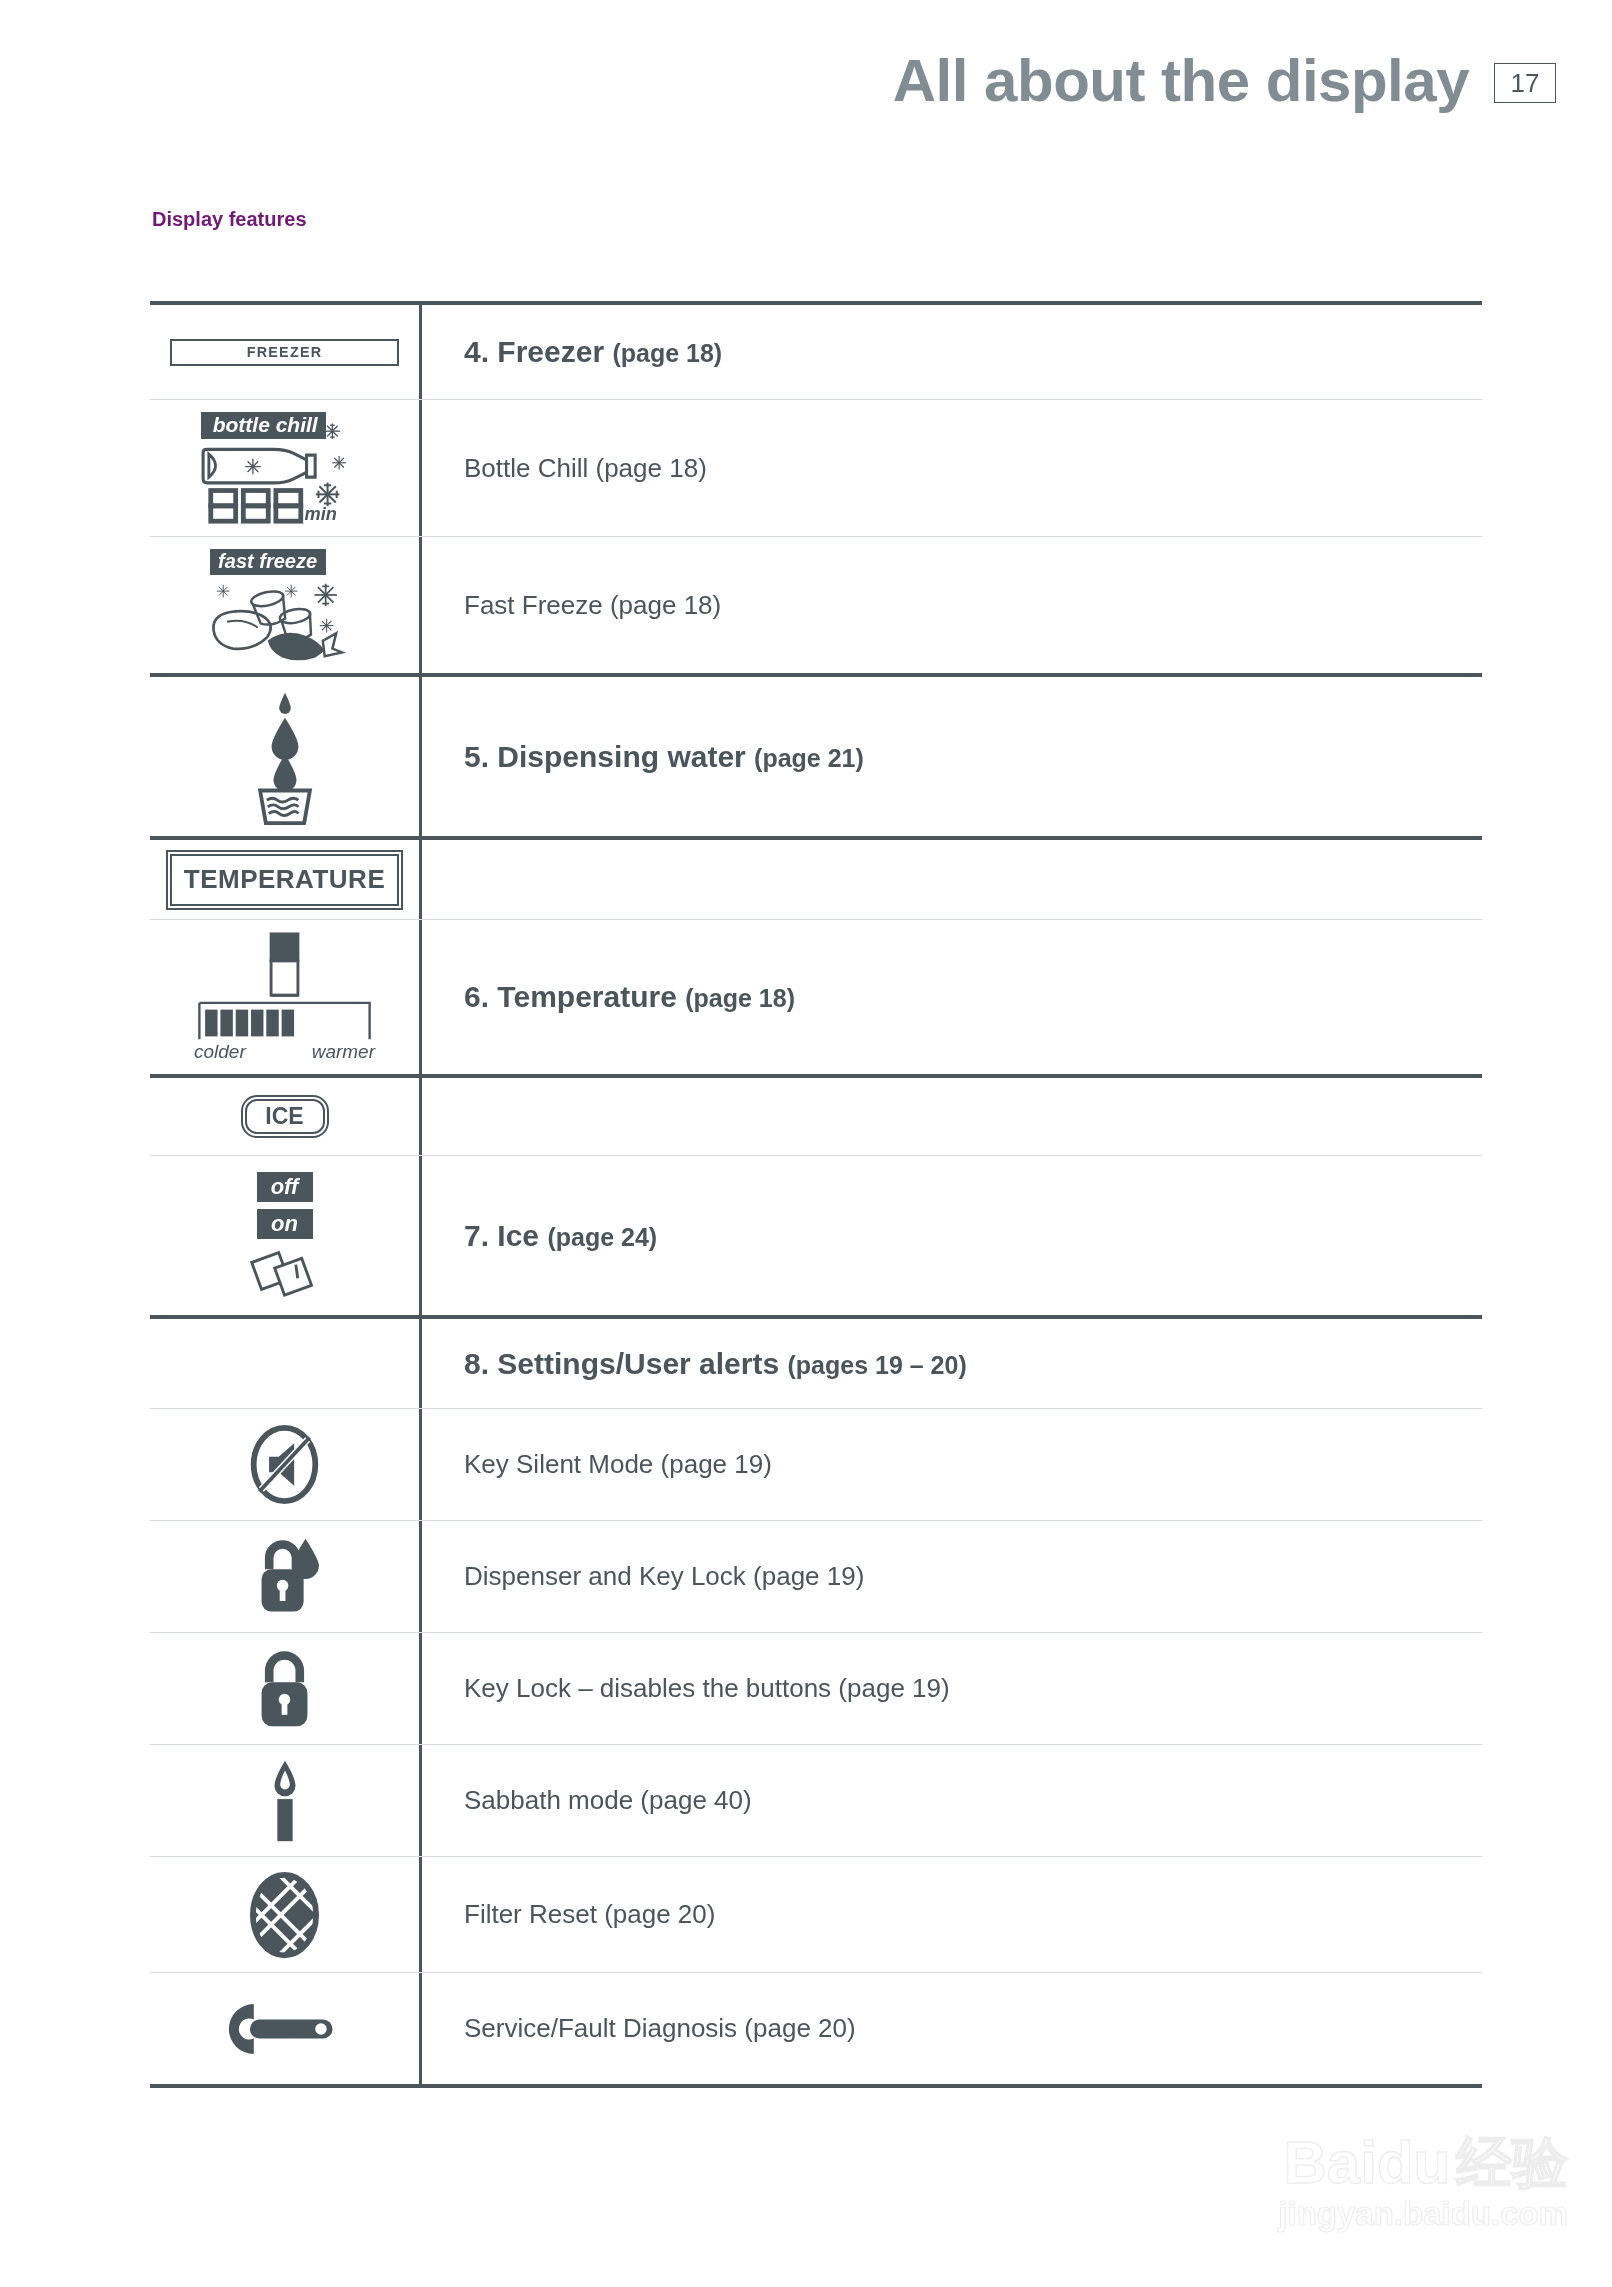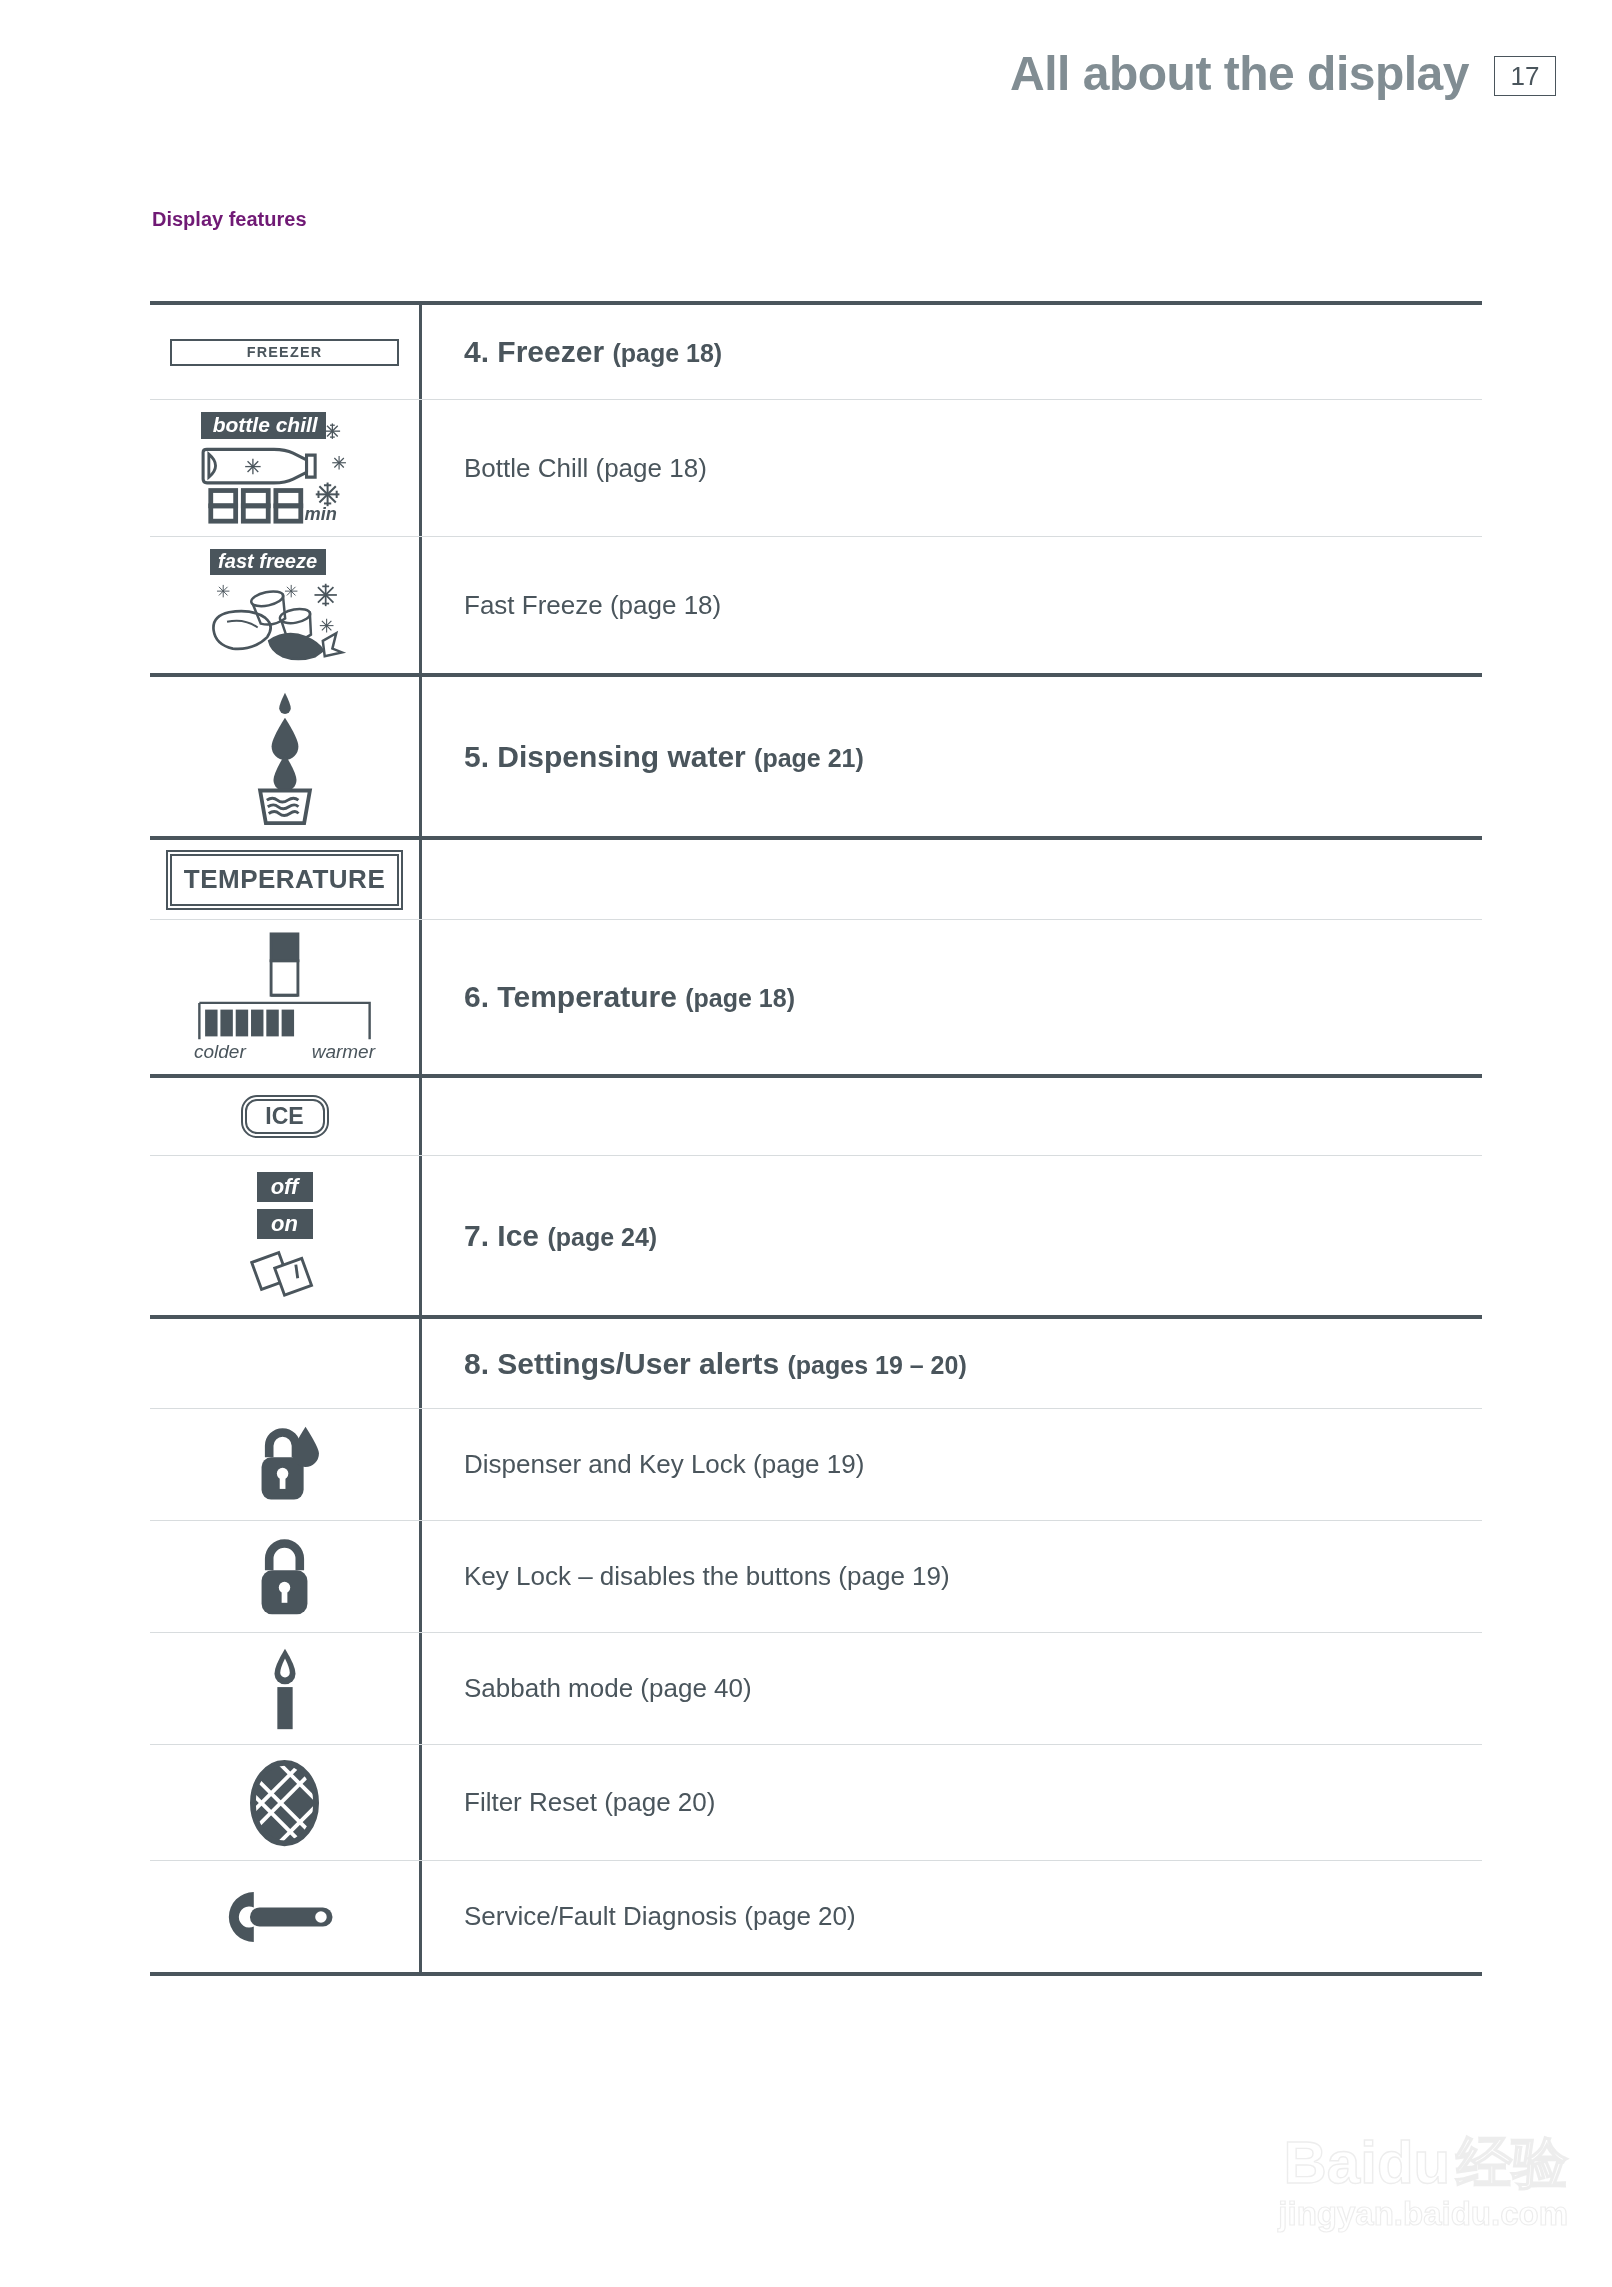--- a/index.html
+++ b/index.html
@@ -24,21 +24,21 @@
   
   .page-header {
     position: absolute;
     top: 46px;
     right: 56px;
     display: flex;
     align-items: center;
     gap: 25px;
   }
   .header-title {
-    font-size: 48px;
+    font-size: 60px;
     font-weight: bold;
     color: #818d93;
     letter-spacing: -0.5px;
     white-space: nowrap;
   }
   .page-number-box {
     border: 1.9px solid #4a555c;
     width: 60px;
     height: 38px;
     display: flex;
@@ -515,20 +515,33 @@
       <div class="trow h-settings">
         <div class="icon-cell"></div>
         <div class="label-cell">
           <div class="major">
             <span>8. Settings/User alerts</span>
             <span class="pg">(pages 19 – 20)</span>
           </div>
         </div>
       </div>
 
+      <div class="trow h-item">
+        <div class="icon-cell">
+          <svg width="81" height="81" viewBox="0 0 84 84">
+            <ellipse cx="42" cy="42" rx="32" ry="38" fill="none" stroke="#4a555c" stroke-width="6"></ellipse>
+            <path d="M26 34 L36 34 L52 20 L52 64 L36 50 L26 50 Z" fill="#4a555c"></path>
+            <line x1="18" y1="68" x2="66" y2="16" stroke="#ffffff" stroke-width="7"></line>
+            <line x1="16" y1="70" x2="68" y2="14" stroke="#4a555c" stroke-width="4"></line>
+          </svg>
+        </div>
+        <div class="label-cell">
+          <div class="minor">Key Silent Mode (page 19)</div>
+        </div>
+      </div>
 
       <div class="trow h-item">
         <div class="icon-cell">
           <svg width="81" height="88" viewBox="0 0 84 92">
             <path d="M26 38 L26 26 A14 14 0 0 1 54 26 L54 38" fill="none" stroke="#4a555c" stroke-width="9"></path>
             <rect x="18" y="38" width="44" height="44" rx="10" fill="#4a555c"></rect>
             <circle cx="40" cy="55" r="6" fill="#ffffff"></circle>
             <rect x="37" y="55" width="6" height="16" fill="#ffffff"></rect>
             <path d="M64 6 Q50 28 50 34 A14 14 0 0 0 78 34 Q78 28 64 6 Z" fill="#4a555c"></path>
           </svg>

